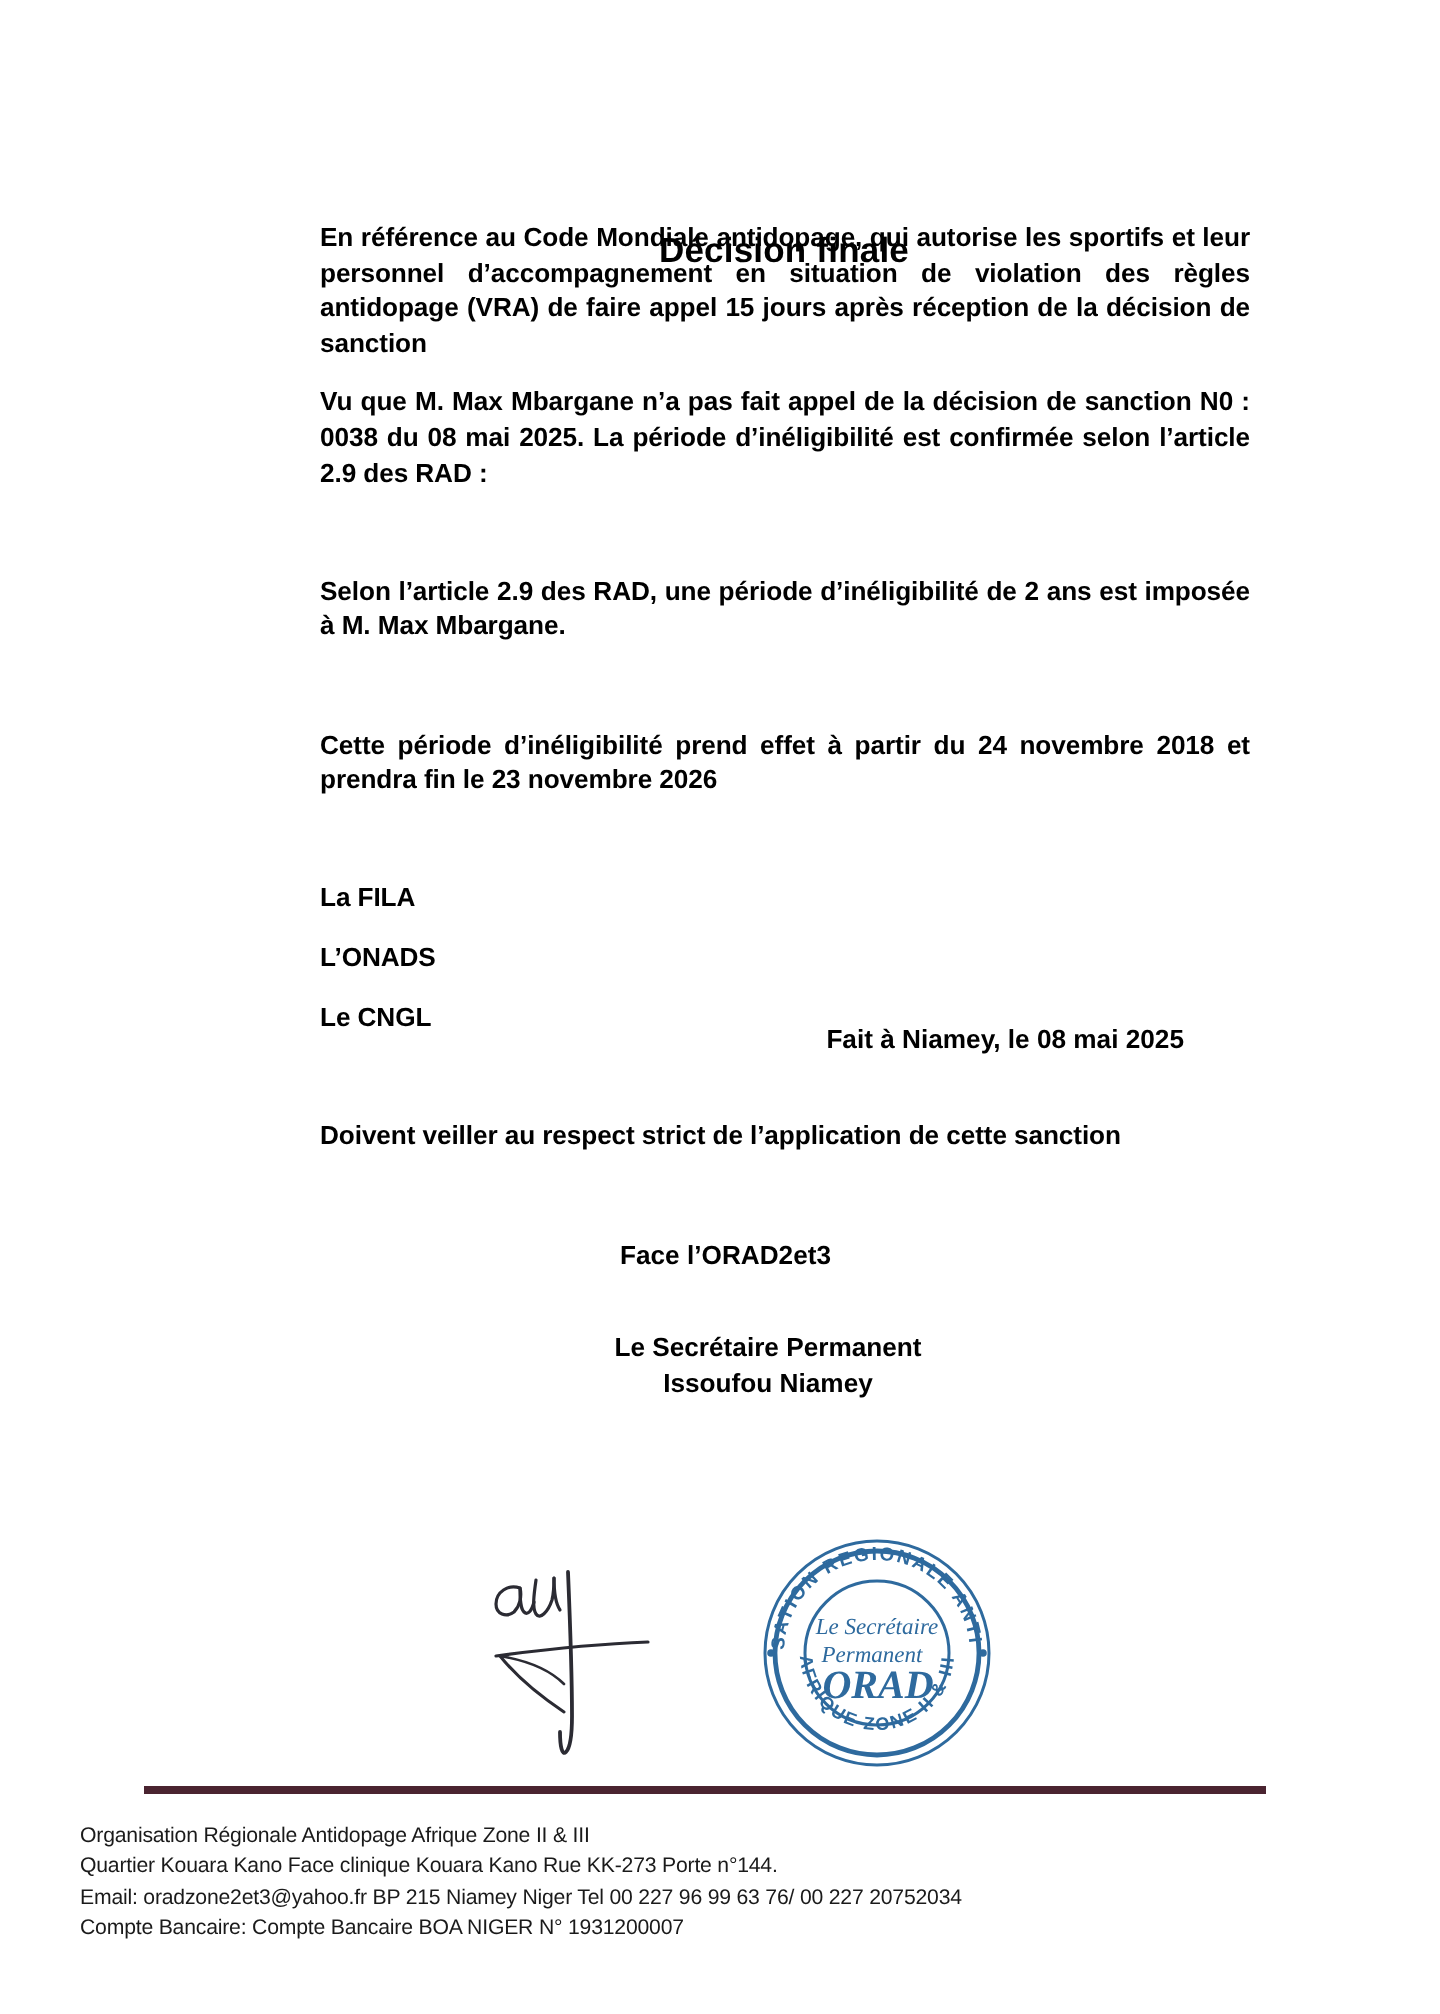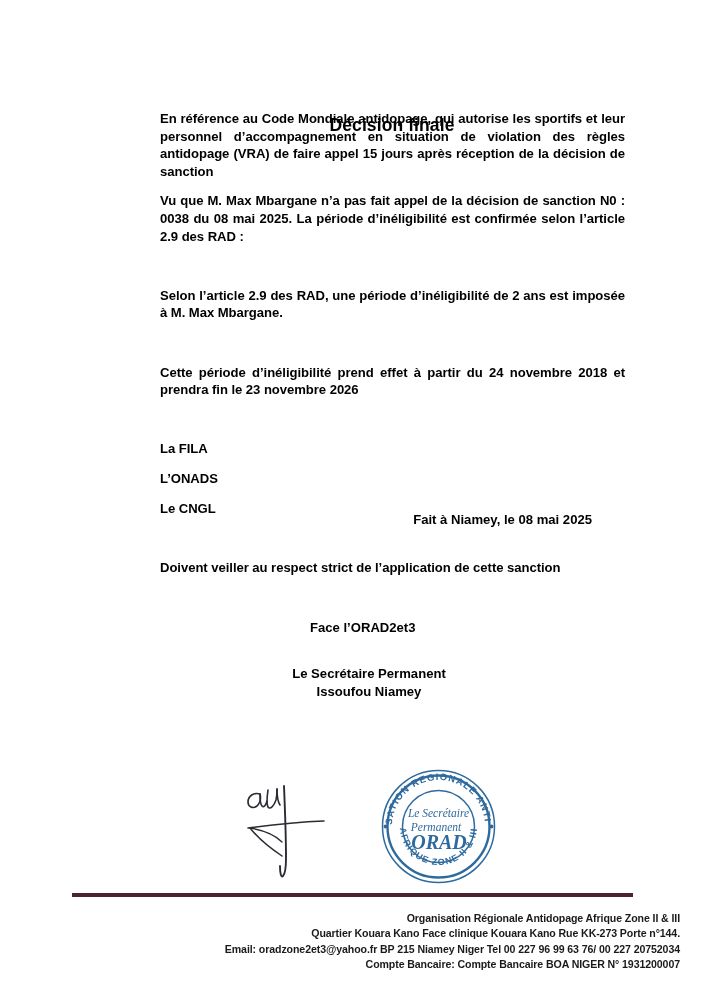--- a/index.html
+++ b/index.html
@@ -79,21 +79,21 @@
     left: 310px;
     top: 619px;
     font-size: 13.1px;
     font-weight: bold;
     line-height: 17.6px;
   }
 
   
   .signer-block {
     position: absolute;
-    left: 271px;
+    left: 286px;
     top: 665px;
     width: 196px;
     text-align: center;
     font-size: 13.1px;
     font-weight: bold;
     line-height: 18px;
   }
 
   
   .signature {
@@ -125,23 +125,23 @@
     height: 4px;
     background: #4a2430;
   }
 
   
   .footer {
     position: absolute;
     left: 40px;
     top: 911px;
     width: 640px;
-    text-align: right;
+    text-align: left;
     font-size: 10.6px;
-    font-weight: bold;
+    font-weight: normal;
     line-height: 15.4px;
     color: #1a1a1a;
     letter-spacing: -0.1px;
   }
   .footer div { white-space: nowrap; }
 </style>
 </head>
 <body>
 
 <div class="page">

